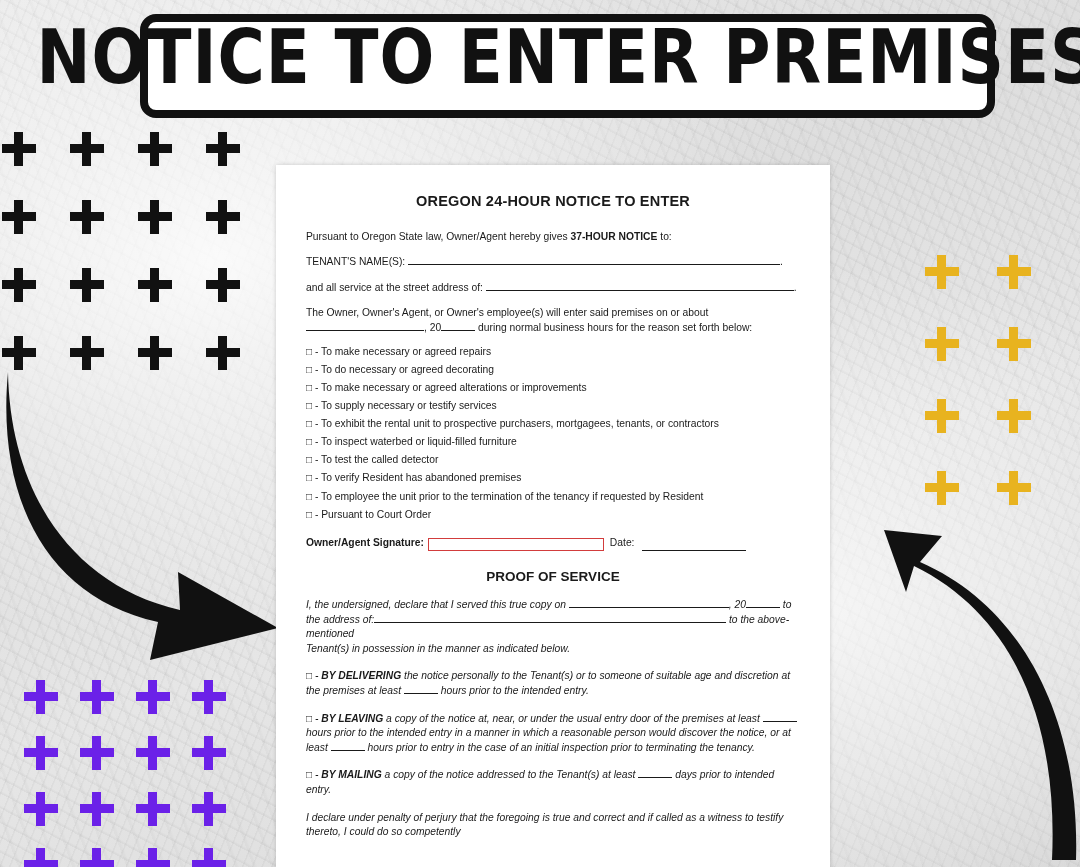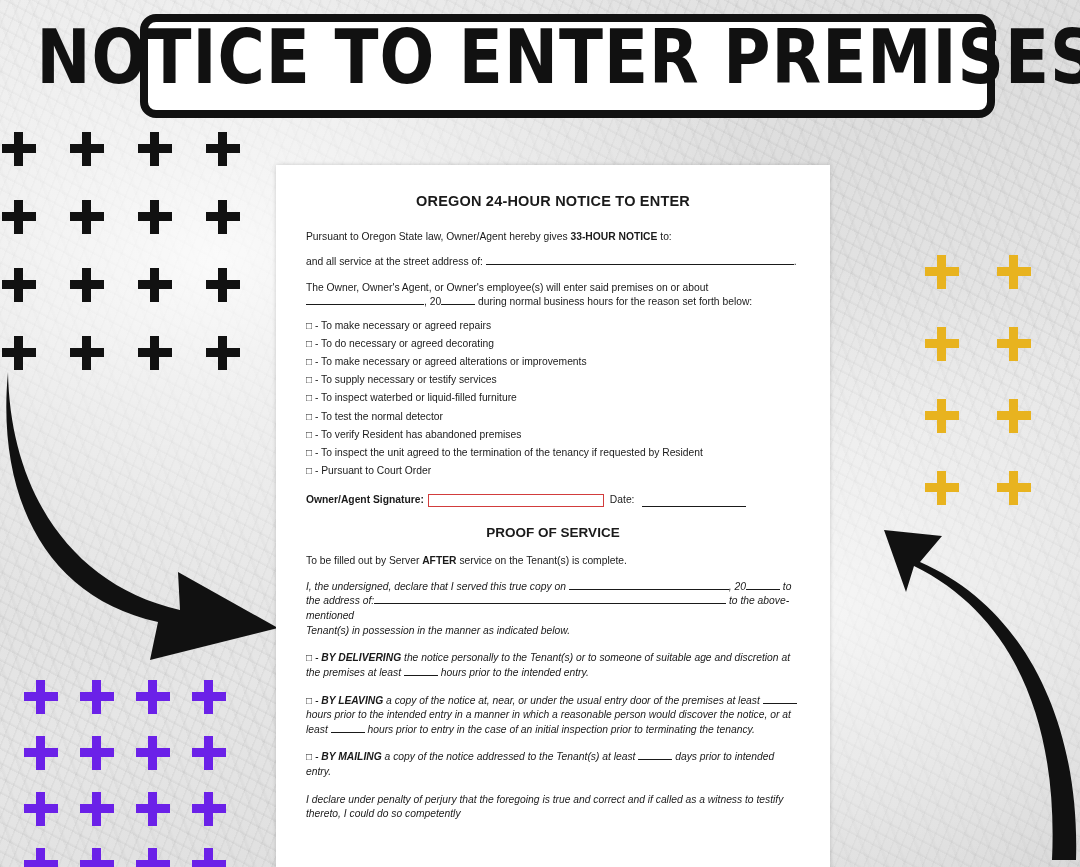--- a/index.html
+++ b/index.html
@@ -189,51 +189,52 @@
   </svg>
 
   <svg id="arrow-right" viewBox="0 0 200 367">
     <path d="M196 360 C 200 230, 150 110, 40 62 L 62 36 L 4 30 L 26 92 L 34 66 C 140 118, 178 232, 172 360 Z" fill="#111111"></path>
   </svg>
 
   <div id="document">
 
     <div id="doc-heading">OREGON 24-HOUR NOTICE TO ENTER</div>
 
-    <p class="para"><span>Pursuant to Oregon State law, Owner/Agent hereby gives </span><b>33-HOUR NOTICE</b><span> to:</span></p>
-
+    <p class="para"><span>Pursuant to Oregon State law, Owner/Agent hereby gives </span><b>37-HOUR NOTICE</b><span> to:</span></p>
+
+    <p class="para"><span>TENANT'S NAME(S):</span> <span class="rule r-fill"></span><span>.</span></p>
 
     <p class="para"><span>and all service at the street address of:</span> <span class="rule r-xxl"></span><span>.</span></p>
 
     <p class="tight"><span>The Owner, Owner's Agent, or Owner's employee(s) will enter said premises on or about</span><br>
       <span class="rule r-md"></span><span>, 20</span><span class="rule r-xs"></span><span> during normal business hours for the reason set forth below:</span>
     </p>
 
     <ul class="checklist">
       <li><span class="box">□</span> <span>-</span> <span>To make necessary or agreed repairs</span></li>
       <li><span class="box">□</span> <span>-</span> <span>To do necessary or agreed decorating</span></li>
       <li><span class="box">□</span> <span>-</span> <span>To make necessary or agreed alterations or improvements</span></li>
       <li><span class="box">□</span> <span>-</span> <span>To supply necessary or testify services</span></li>
+      <li><span class="box">□</span> <span>-</span> <span>To exhibit the rental unit to prospective purchasers, mortgagees, tenants, or contractors</span></li>
       <li><span class="box">□</span> <span>-</span> <span>To inspect waterbed or liquid-filled furniture</span></li>
-      <li><span class="box">□</span> <span>-</span> <span>To test the normal detector</span></li>
+      <li><span class="box">□</span> <span>-</span> <span>To test the called detector</span></li>
       <li><span class="box">□</span> <span>-</span> <span>To verify Resident has abandoned premises</span></li>
-      <li><span class="box">□</span> <span>-</span> <span>To inspect the unit agreed to the termination of the tenancy if requested by Resident</span></li>
+      <li><span class="box">□</span> <span>-</span> <span>To employee the unit prior to the termination of the tenancy if requested by Resident</span></li>
       <li><span class="box">□</span> <span>-</span> <span>Pursuant to Court Order</span></li>
     </ul>
 
     <div class="sig-row">
       <span class="sig-label">Owner/Agent Signature:</span>
         <span class="sig-field"></span>
         <span>Date:</span>
         <span class="date-rule"></span>
     </div>
 
     <div id="proof-heading">PROOF OF SERVICE</div>
 
-    <p class="para"><span>To be filled out by Server </span><b>AFTER</b><span> service on the Tenant(s) is complete.</span></p>
 
     <p class="service-block">
       <span>I, the undersigned, declare that I served this true copy on </span><span class="rule r-lg"></span><span>, 20</span><span class="rule r-xs"></span><span> to</span><br>
       <span>the address of:</span><span class="rule r-full"></span><span> to the above-mentioned</span><br>
       <span>Tenant(s) in possession in the manner as indicated below.</span>
     </p>
 
     <p class="service-block">
       <span class="box">□</span> <span>-</span> <b>BY DELIVERING</b><span> the notice personally to the Tenant(s) or to someone of suitable age and discretion at the premises at least </span><span class="rule r-xs"></span><span> hours prior to the intended entry.</span>
     </p>

